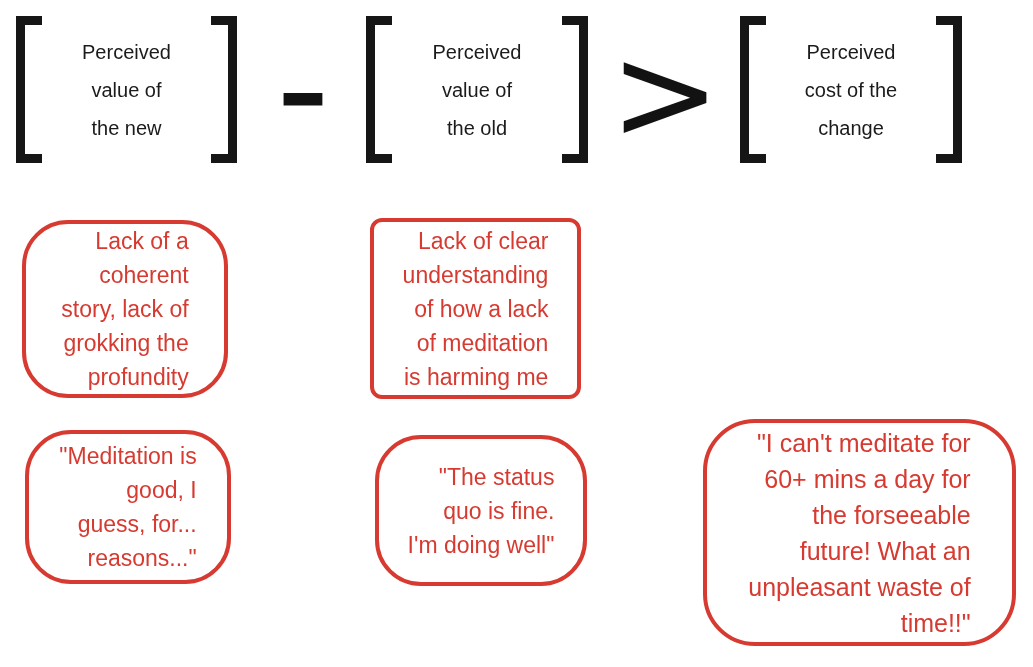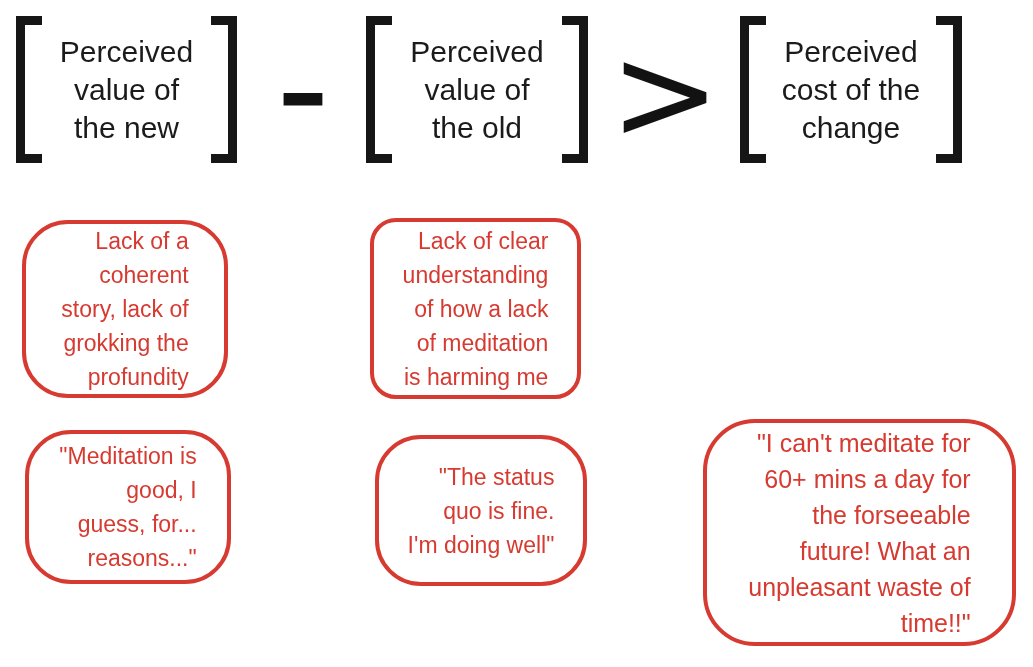--- a/index.html
+++ b/index.html
@@ -28,21 +28,21 @@
   .bracket.bl { border-right: none; }
   .bracket.br { border-left: none; }
   .term-text {
     flex: 1;
     display: flex;
     align-items: center;
     justify-content: center;
     text-align: center;
     white-space: pre-line;
     color: #1b1b1b;
-    font-size: 30px;
+    font-size: 20px;
     line-height: 38px;
     padding: 0 4px;
     letter-spacing: 0px;
   }
 
   .operator {
     position: absolute;
     display: flex;
     align-items: center;
     justify-content: center;
@@ -78,21 +78,21 @@
     text-align: right;
     white-space: pre-line;
     color: var(--red);
     font-family: Liberation Sans, sans-serif;
     font-size: 23px;
     line-height: 34px;
     font-weight: 500;
     padding: 6px 8px;
   }
   #note-new-barriers { left: 22px;  top: 220px; width: 206px; height: 178px; border-radius: 46px; }
-  #note-old-barriers { left: 370px; top: 218px; width: 211px; height: 181px; border-radius: 26px; }
+  #note-old-barriers { left: 370px; top: 218px; width: 211px; height: 181px; border-radius: 12px; }
   #note-cost-barriers{ left: 710px; top: 217px; width: 294px; height: 188px; border-radius: 52px; }
   #quote-new  { left: 25px;  top: 430px; width: 206px; height: 154px; border-radius: 46px; }
   #quote-old  { left: 375px; top: 435px; width: 212px; height: 151px; border-radius: 46px; }
   #quote-cost { left: 703px; top: 419px; width: 313px; height: 227px; border-radius: 52px;
                 font-size: 25px; line-height: 36px; }
 </style>
 </head>
 <body>
 
 <div id="canvas">

